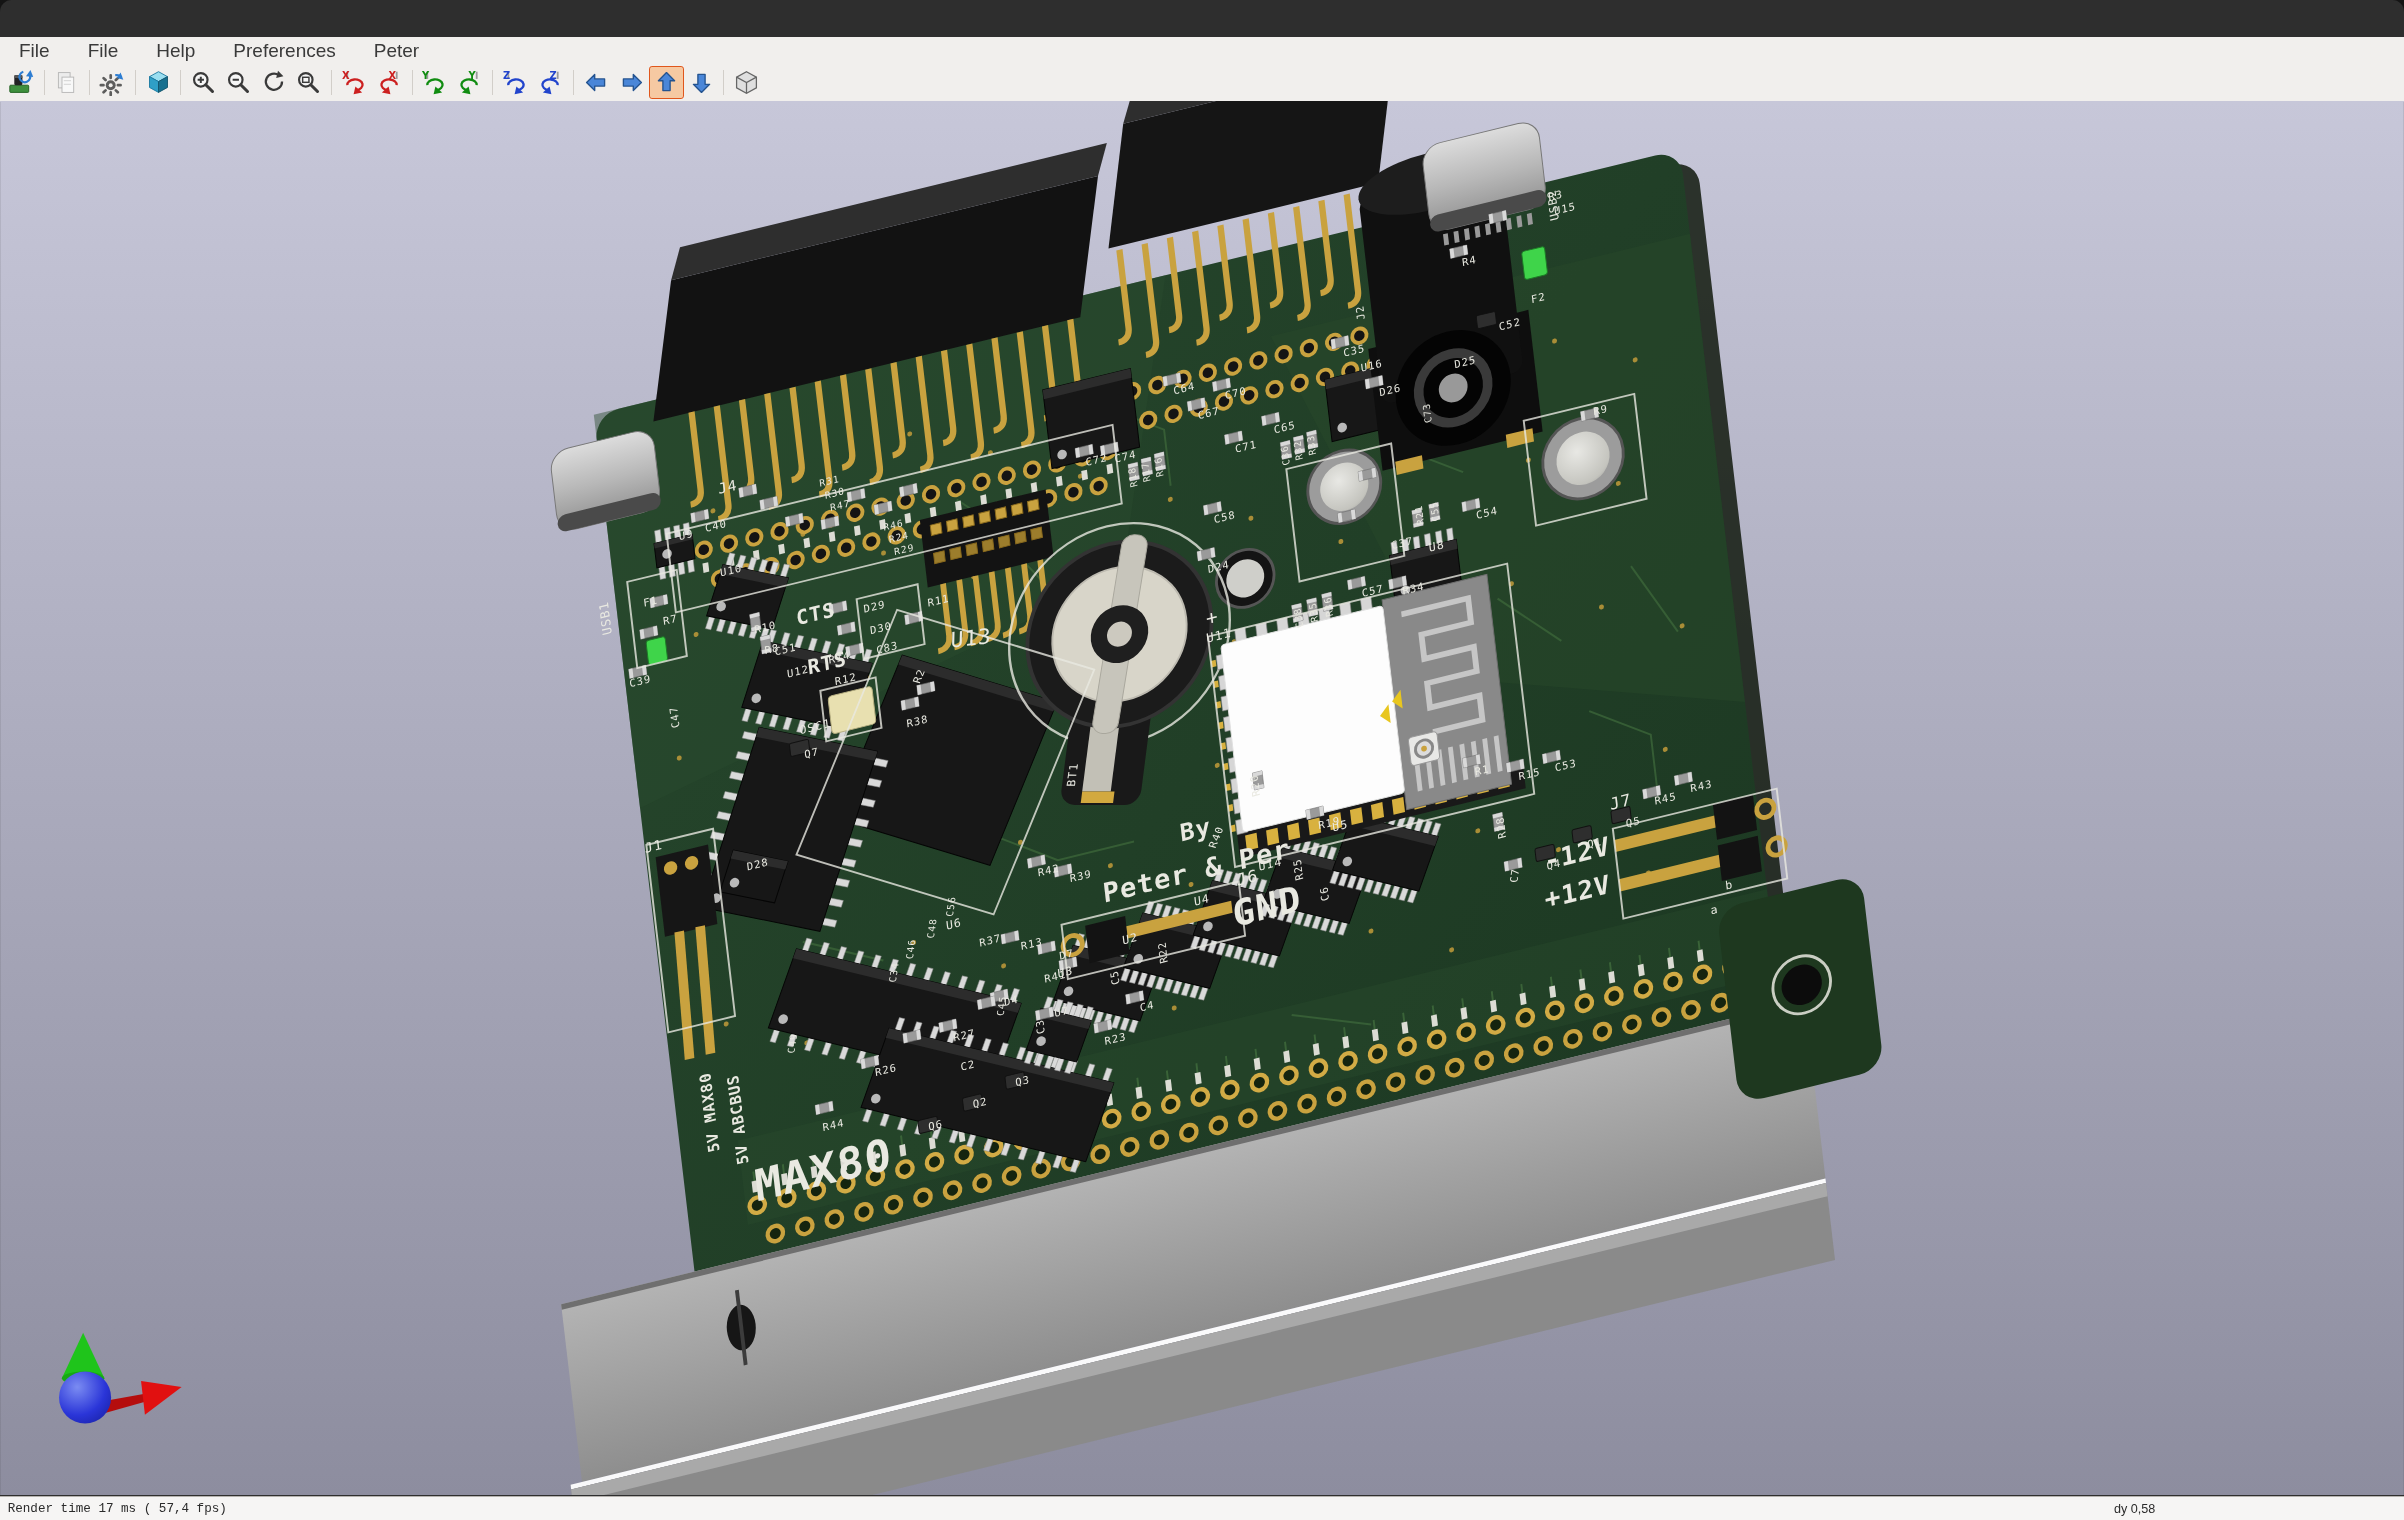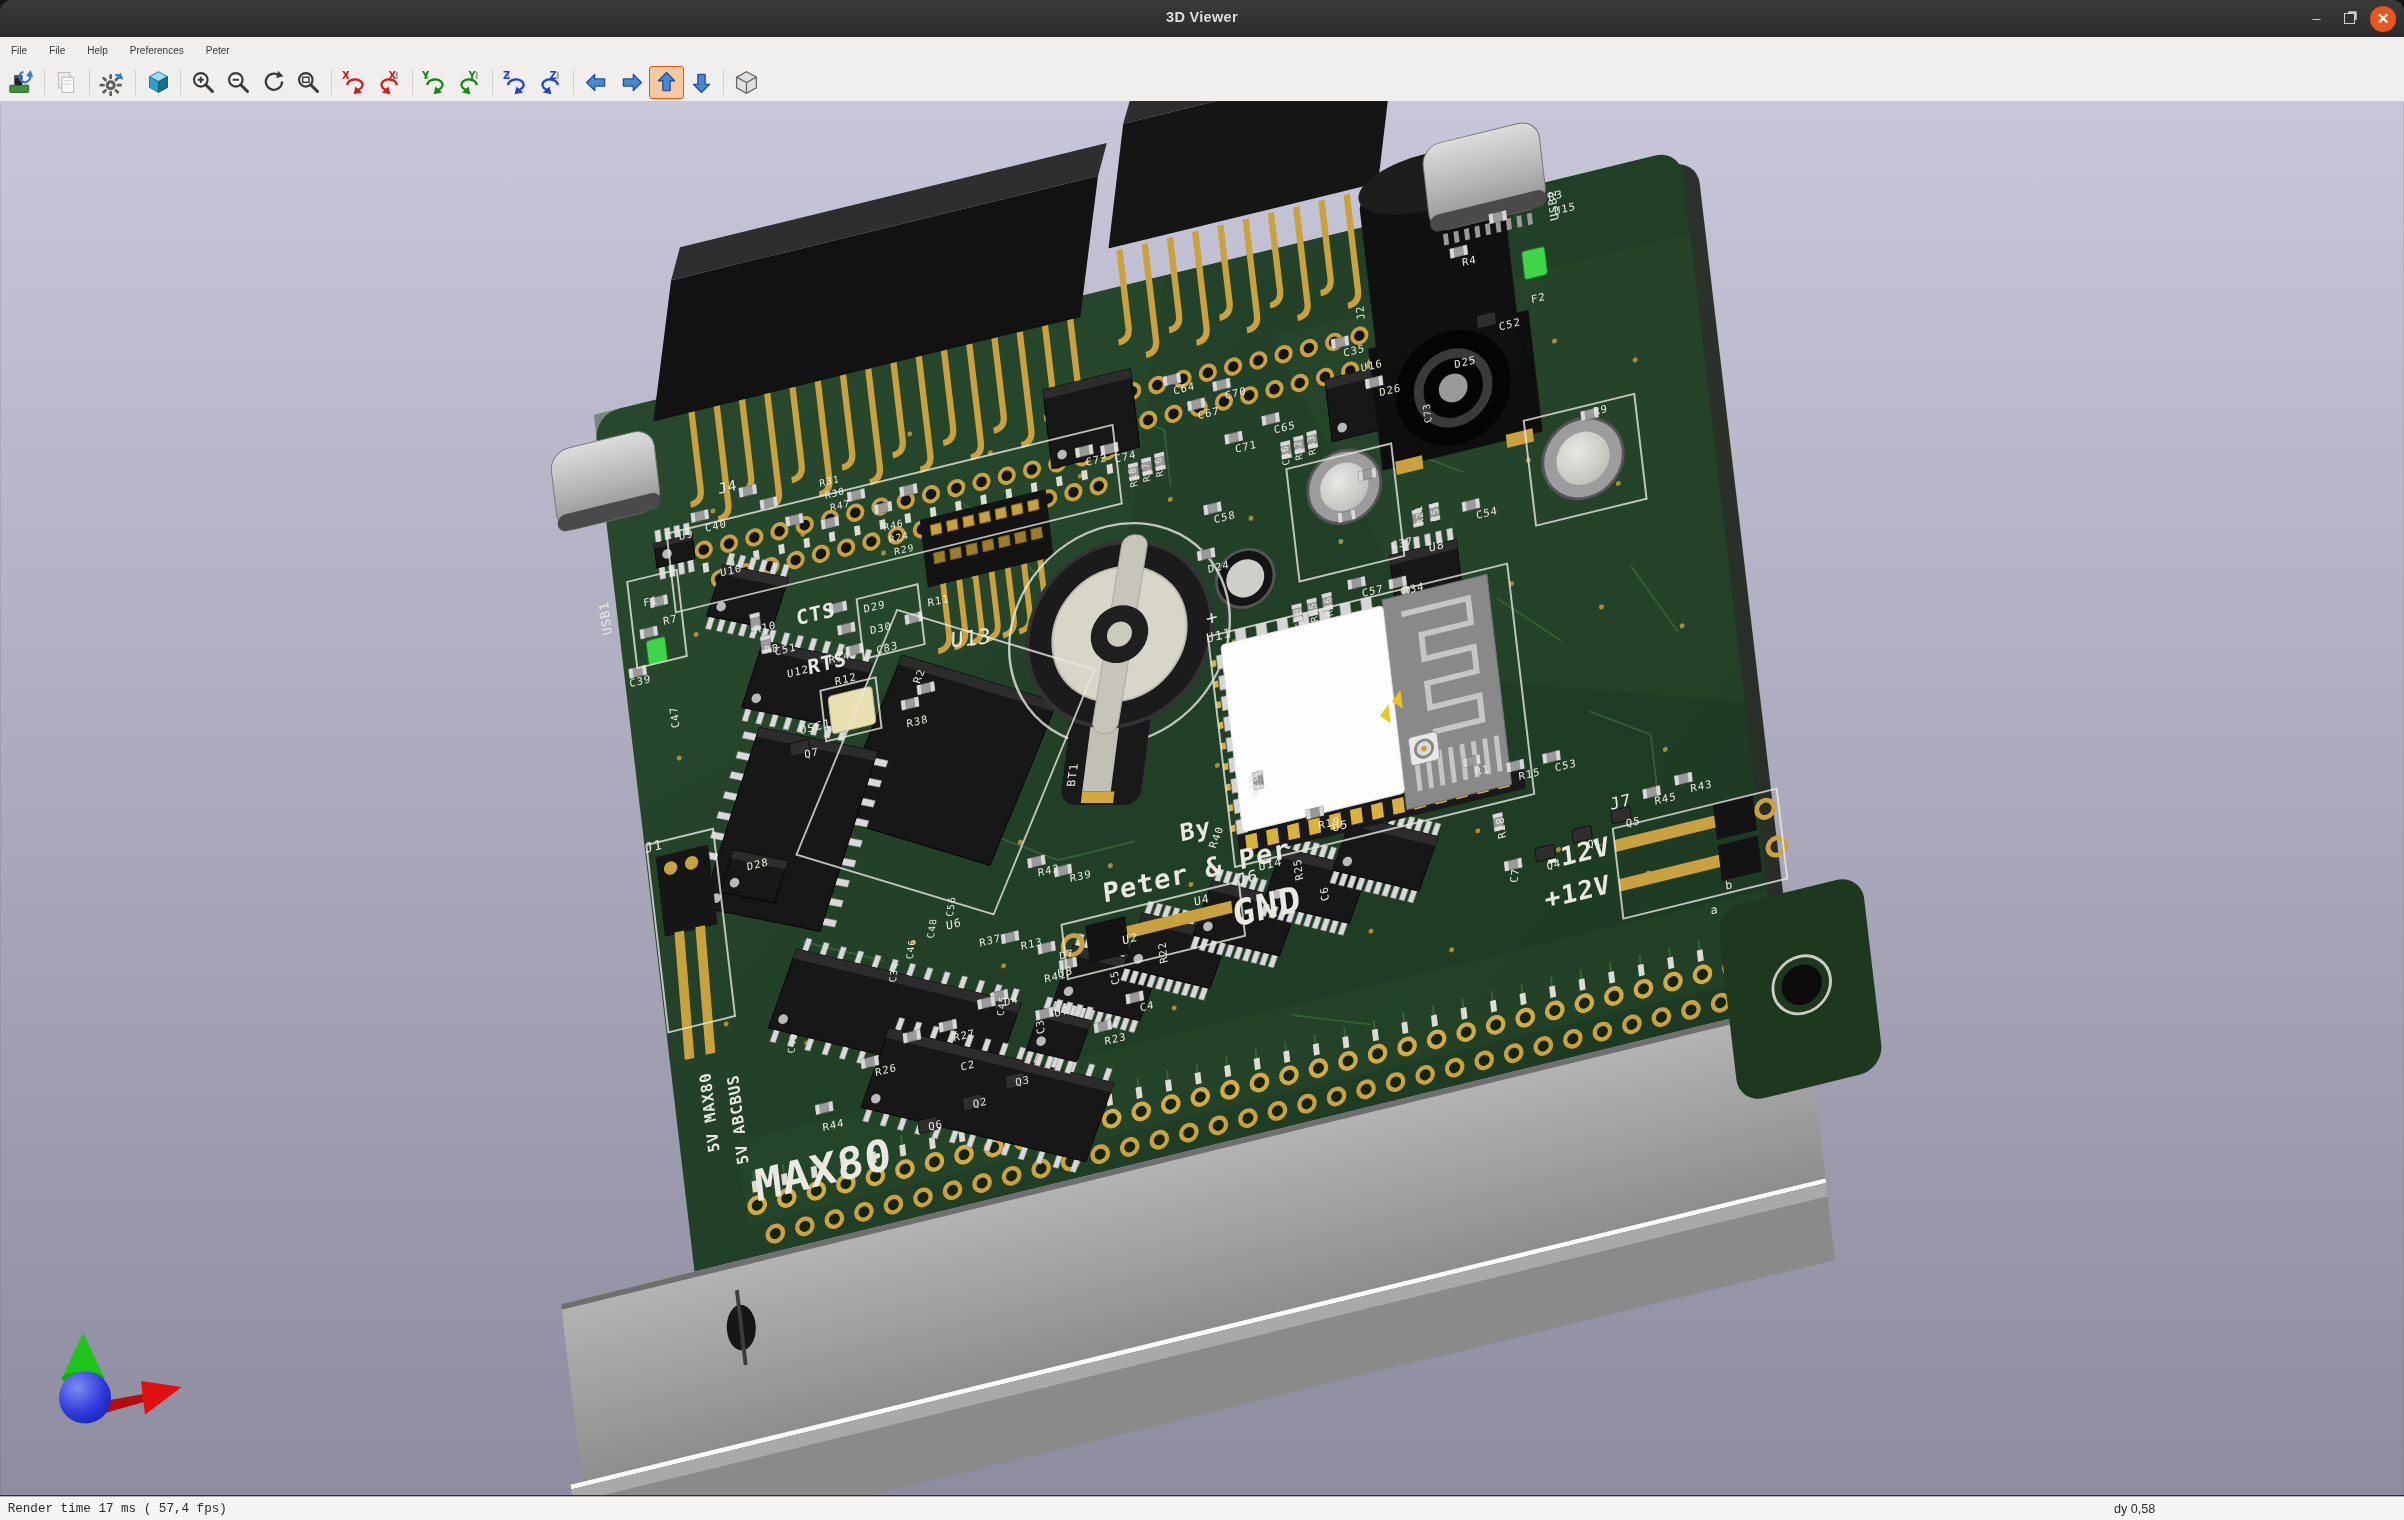--- a/index.html
+++ b/index.html
@@ -14,21 +14,21 @@
           color:#cfcfcf;font-size:14.5px;line-height:25px;text-align:center;padding:0;cursor:default;}
   .winbtn.min{right:75px;}
   .winbtn.restore{right:42px;}
   .winbtn.restore span{display:inline-block;width:9.7px;height:9.7px;border:1.5px solid #cfcfcf;
           box-shadow:2.9px -2.9px 0 -1.2px #cfcfcf;margin-top:6.8px;}
   .winbtn.close{right:7.7px;width:26px;height:26px;border-radius:50%;background:#e9541f;color:#fff;
           font-size:15.4px;font-weight:bold;line-height:25px;}
   
   .menubar{position:absolute;left:0;top:37px;width:100%;height:27px;background:#f1efed;
            border-bottom:1px solid #e2dedb;display:flex;align-items:center;}
-  .menu-item{padding:0 11px;font-size:10px;color:#3a3a3a;height:27px;line-height:27px;}
+  .menu-item{padding:0 19px;font-size:19px;color:#3a3a3a;height:27px;line-height:27px;}
   
   .toolbar{position:absolute;left:0;top:64px;width:100%;height:38px;background:#f1efed;
            border-bottom:1px solid #c9c5c1;display:flex;align-items:center;padding-left:3.9px;box-sizing:border-box;}
   .tgroup{display:flex;align-items:center;}
   .tsep{width:1px;height:25px;background:#d2cec9;margin:0 4.8px;}
   .tbtn{width:35px;height:33px;border:1px solid transparent;background:transparent;border-radius:2.9px;
         display:flex;align-items:center;justify-content:center;padding:0;}
   .tbtn.sel{background:#f6c9a2;border:1px solid #e0561c;}
   
   .viewport{position:absolute;left:0;top:101px;width:2404px;height:1394px;}
@@ -37,26 +37,20 @@
              border-top:1px solid #b5b2ae;font-size:12.6px;color:#2b2b2b;}
   .statusbar .left{position:absolute;left:7.7px;top:4.8px;font-family:Liberation Mono, monospace;}
   .statusbar .dx{position:absolute;left:1987px;top:22px;}
   .statusbar .dy{position:absolute;left:2114px;top:4.8px;}
 </style>
 </head>
 <body>
 
 <div class="window">
 
-  <div class="titlebar">
-    <div class="title">3D Viewer</div>
-    <button class="winbtn min">–</button>
-    <button class="winbtn restore"><span></span></button>
-    <button class="winbtn close">✕</button>
-  </div>
 
   <div class="menubar" id="menubar">
       <div class="menu-item">File</div>
       <div class="menu-item">File</div>
       <div class="menu-item">Help</div>
       <div class="menu-item">Preferences</div>
       <div class="menu-item">Peter</div>
     </div>
 
   <div class="toolbar" id="toolbar">

